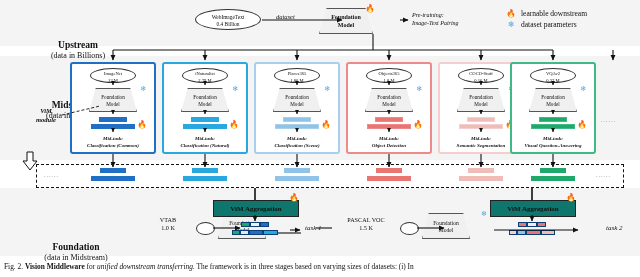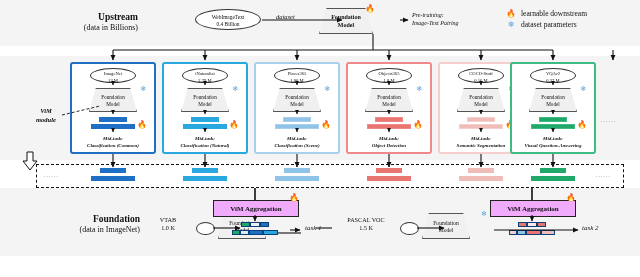--- a/index.html
+++ b/index.html
@@ -6,21 +6,21 @@
   body{width:640px;height:277px;position:relative;overflow:hidden;
        font-family:"Liberation Serif", serif;color:#111;}
   .fig{position:absolute;left:0;top:0;width:640px;height:277px;}
 
   
   .band{position:absolute;background:#f4f4f4;}
   #band-upstream{left:0;top:0;width:640px;height:46px;}
   #band-midstream{left:0;top:56px;width:640px;height:104px;}
   #band-downstream{left:0;top:188px;width:640px;height:68px;}
 
-  .stage-title{position:absolute;text-align:right;line-height:1.15;}
+  .stage-title{position:absolute;text-align:center;line-height:1.15;margin-top:28px;}
   .stage-title b{font-weight:bold;font-size:9.5px;display:block;}
   .stage-title span{font-size:8px;display:block;}
 
   
   svg.ov{position:absolute;left:0;top:0;width:640px;height:277px;overflow:visible;}
 
   
   .card{position:absolute;top:62px;width:86px;height:92px;
         background:#fff;border:2px solid #1f6fc4;border-radius:3px;box-sizing:border-box;}
   .card .ds{position:absolute;left:50%;transform:translateX(-50%);top:4px;
@@ -45,21 +45,21 @@
 
   
   #vim-bank{position:absolute;left:36px;top:164px;width:588px;height:24px;
             border:1.6px dashed #111;box-sizing:border-box;background:#fff;}
   .bankmod{position:absolute;top:168px;width:44px;height:14px;}
   .bankmod .bb{position:absolute;border:1px solid #0c3f77;box-sizing:border-box;}
   .bankmod .t{left:9px;top:0;width:26px;height:5px;}
   .bankmod .b{left:0;top:7.5px;width:44px;height:5.5px;}
 
   
-  .agg{position:absolute;height:15px;background:#f0abfc;border:1px solid #222;
+  .agg{position:absolute;height:15px;background:#0f766e;border:1px solid #222;
        display:flex;align-items:center;justify-content:center;
        font-size:7px;font-weight:bold;}
   .dsname{position:absolute;text-align:center;font-size:6.2px;line-height:1.35;}
   .ell{position:absolute;width:17px;height:11px;border:1px solid #333;border-radius:50%;background:#fff;}
   .taskmod{position:absolute;width:46px;height:15px;}
   .taskmod .seg{position:absolute;height:5px;border:0.8px solid #0c3f77;box-sizing:border-box;}
   .tasklbl{position:absolute;font-size:7px;font-style:italic;}
 
   
   .lbl{position:absolute;font-size:6.5px;}
@@ -278,21 +278,21 @@
       <div class="bb t" style="background: rgb(240, 188, 184); border-color: rgb(240, 188, 184);"></div>
       <div class="bb b" style="background: rgb(240, 188, 184); border-color: rgb(240, 188, 184);"></div>
     </div>
   <div class="bankmod" style="left:531px;">
       <div class="bb t" style="background: rgb(31, 168, 106); border-color: rgb(31, 168, 106);"></div>
       <div class="bb b" style="background: rgb(31, 168, 106); border-color: rgb(31, 168, 106);"></div>
     </div>
 
   <div class="stage-title" style="left:12px;top:214px;width:128px;">
     <b>Foundation</b>
-    <span>(data in ImageNet)</span>
+    <span>(data in Midstream)</span>
   </div>
 
   <div class="dsname" style="left:146px;top:216px;width:44px;">
     <span>VTAB</span><br>
     <span>1.0 K</span>
   </div>
   <div class="ell" style="left:196px;top:222px;"></div>
   <div class="fm" style="left:242px;top:213px;width:48px;height:26px;font-size:5.6px;padding-top:6px;">
     <span>Foundation</span><br>
     <span>Model</span>
@@ -333,21 +333,21 @@
 
   <div class="taskmod" style="left:509px;top:222px;">
     <div class="seg" style="left:9px;top:0;width:9px;background:#e8756f;"></div>
     <div class="seg" style="left:18px;top:0;width:10px;background:#fbe7e6;"></div>
     <div class="seg" style="left:28px;top:0;width:9px;background:#e8756f;"></div>
     <div class="seg" style="left:0;top:7.5px;width:8px;background:#f5cfcf;"></div>
     <div class="seg" style="left:8px;top:7.5px;width:9px;background:#8fc3e8;"></div>
     <div class="seg" style="left:17px;top:7.5px;width:15px;background:#e8756f;"></div>
     <div class="seg" style="left:32px;top:7.5px;width:14px;background:#f0bcb8;"></div>
   </div>
-  <div class="tasklbl" style="left:582px;top:224px;">task 2</div>
+  <div class="tasklbl" style="left:606px;top:224px;">task 2</div>
 
   <svg class="ov">
     <defs>
       <marker id="ah" markerWidth="6" markerHeight="6" refX="5" refY="3" orient="auto">
         <path d="M0,0.6 L5.4,3 L0,5.4 z" fill="#111"></path>
       </marker>
     </defs>
     <g stroke="#111" stroke-width="1.1" fill="none">
 
       <line x1="262" y1="20" x2="342" y2="20" marker-end="url(#ah)"></line>
@@ -405,14 +405,18 @@
       <line x1="417" y1="228" x2="444" y2="228" marker-end="url(#ah)"></line>
       <line x1="494" y1="230" x2="578" y2="230" marker-end="url(#ah)"></line>
       <line x1="316" y1="228" x2="332" y2="228"></line>
     </g>
 
     <path d="M62,115 L100,106" stroke="#111" stroke-width="0.9" stroke-dasharray="3,2" fill="none"></path>
 
     <path d="M27,152 L33,152 L33,161 L37,161 L30,170 L23,161 L27,161 Z" fill="#fff" stroke="#111" stroke-width="1"></path>
   </svg>
 
+  <div class="caption">
+    <span>Fig. 2.</span>
+    <b>Vision Middleware</b><span> for </span><i>unified downstream transferring</i><span>. The framework is in three stages based on varying sizes of datasets: (i) In</span>
+  </div>
 
 </div>
 
 </body></html>

